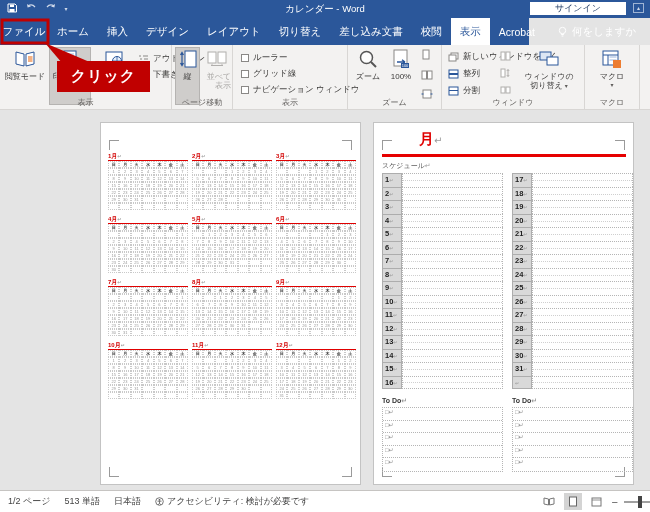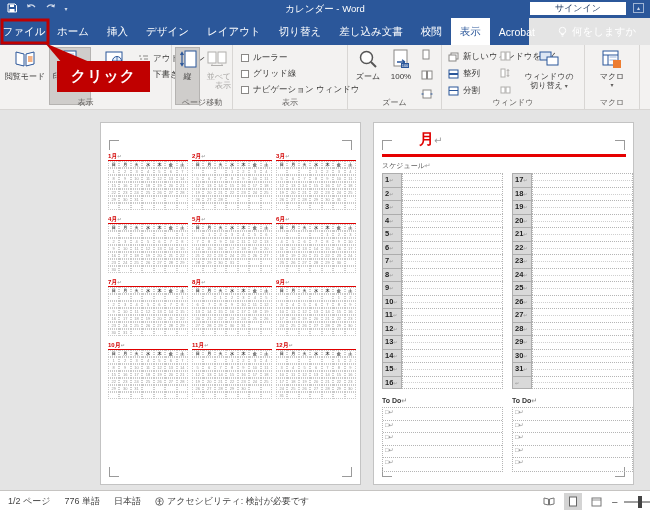--- a/index.html
+++ b/index.html
@@ -1168,21 +1168,21 @@
             <div class="tdrow">□↵</div>
             <div class="tdrow">□↵</div>
           </div>
       </div>
     </div>
   </div>
 
   <div class="statusbar">
     <div class="sleft">
       <span>1/2 ページ</span>
-      <span>776 単語</span>
+      <span>513 単語</span>
       <span>日本語</span>
       <span class="sacc">
         <svg width="9" height="9" viewBox="0 0 9 9">
             <circle cx="4.5" cy="4.5" r="3.8" fill="none" stroke="#555" stroke-width="0.8"></circle>
             <circle cx="4.5" cy="2.8" r="0.9" fill="#555"></circle>
             <path d="M2.5 4.2h4M4.5 4.2v2M4.5 6.2l-1.2 1.6M4.5 6.2l1.2 1.6" stroke="#555" stroke-width="0.8" fill="none"></path>
           </svg>
         <span>アクセシビリティ: 検討が必要です</span>
       </span>
     </div>

